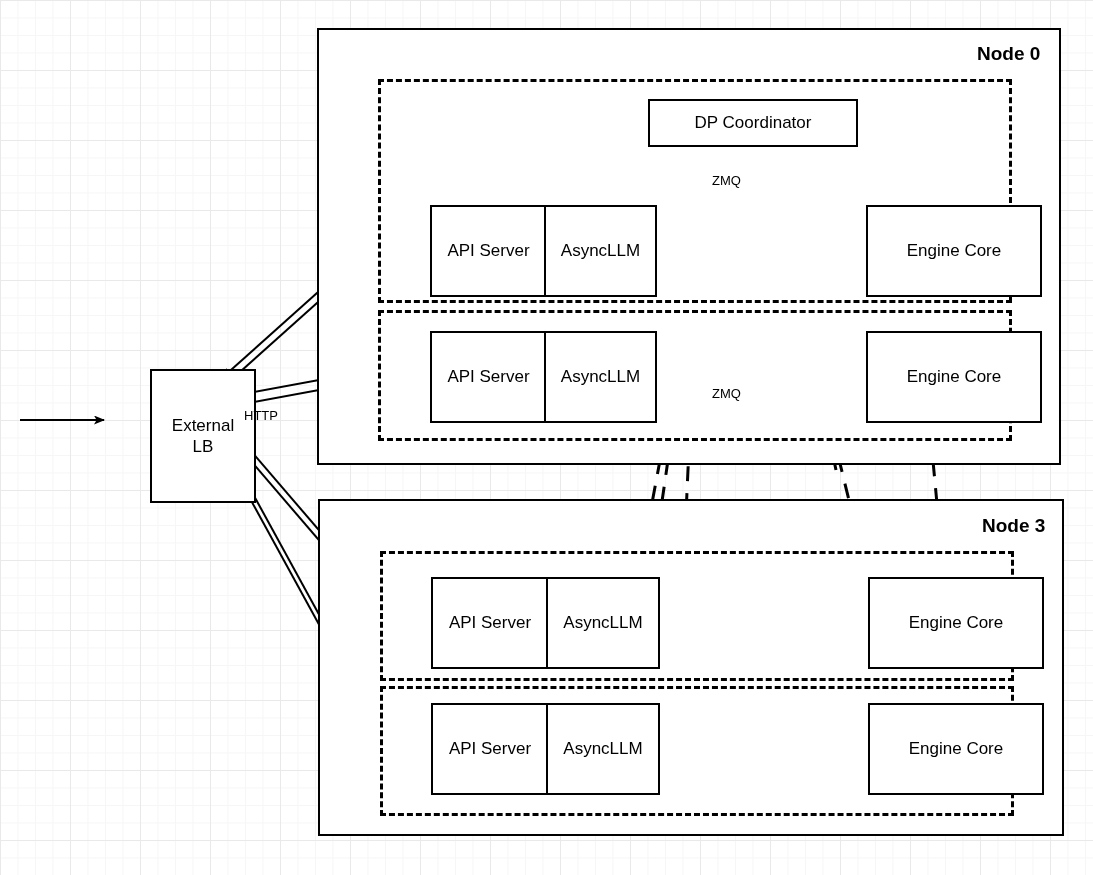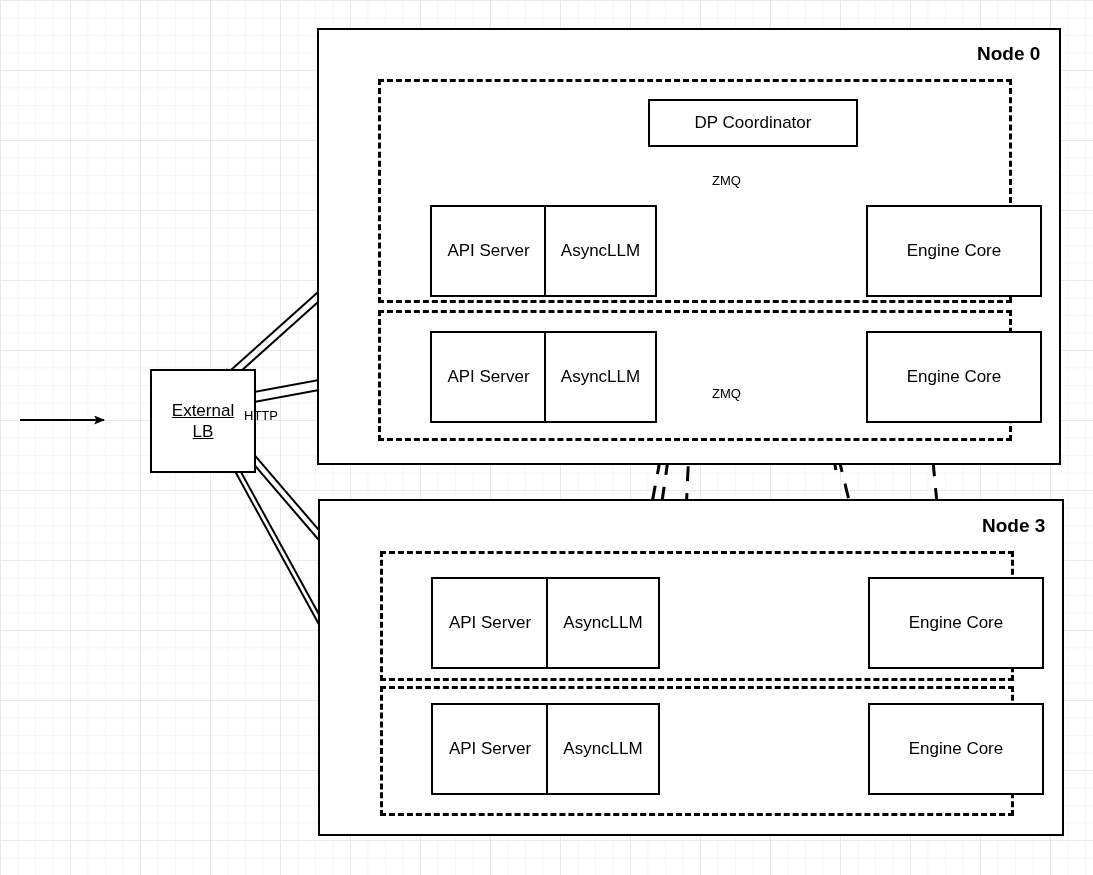--- a/index.html
+++ b/index.html
@@ -137,21 +137,21 @@
       <line x1="800" y1="300" x2="868" y2="578" marker-end="url(#ahb)"></line>
 
       <line x1="918" y1="300" x2="955" y2="697" marker-end="url(#ahb)"></line>
 
       <line x1="690" y1="300" x2="632" y2="610" marker-end="url(#ahb)"></line>
 
       <line x1="668" y1="460" x2="628" y2="737" marker-end="url(#ahb)"></line>
     </g>
   </svg>
 
-  <div class="box solidbox" style="left:108px;top:369px;width:106px;height:104px;text-decoration:underline;">
+  <div class="box solidbox" style="left:108px;top:369px;width:106px;height:134px;">
     <div class="center-text">
       <span>
         <span>External</span><br>
         <span>LB</span>
       </span>
     </div>
   </div>
   <div class="edge-label" style="left:244px;top:408px;">HTTP</div>
 
   <div class="box nodebox" style="left:317px;top:28px;width:744px;height:437px;"></div>

